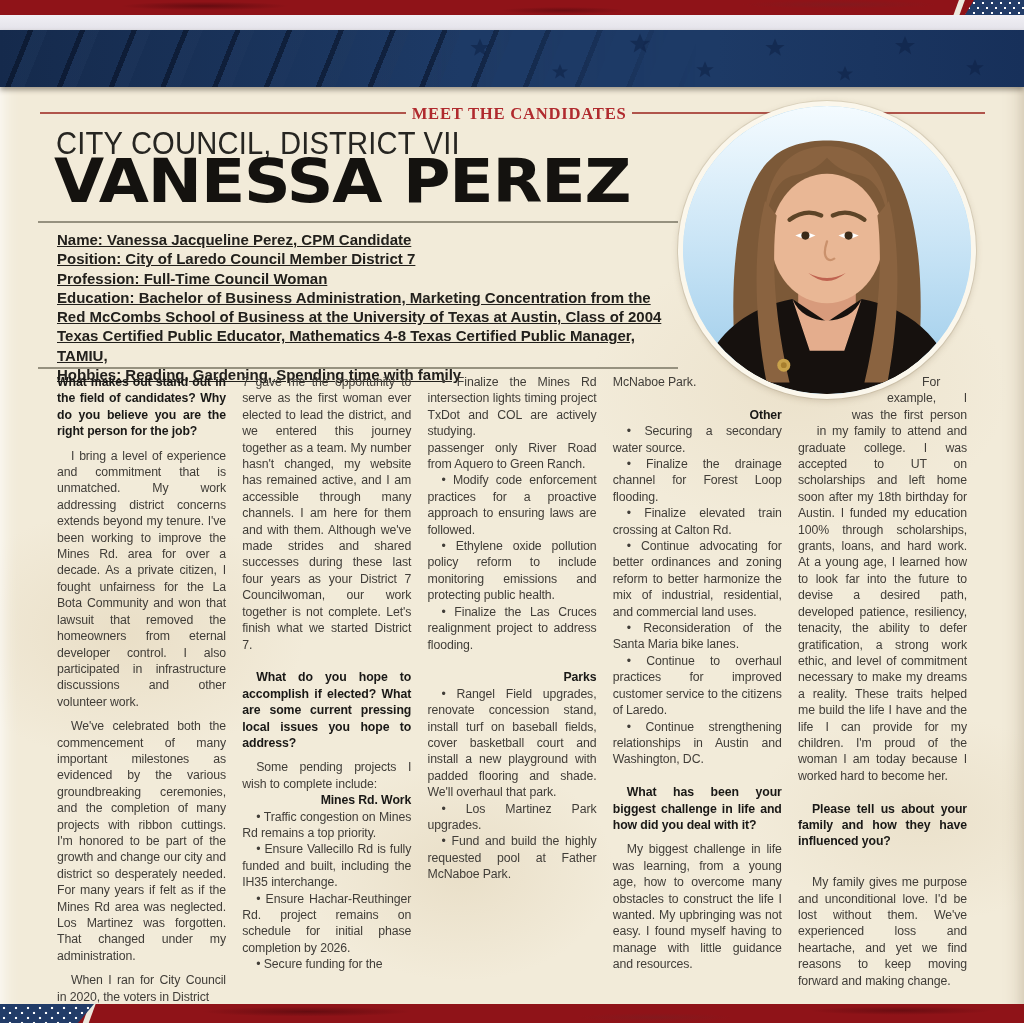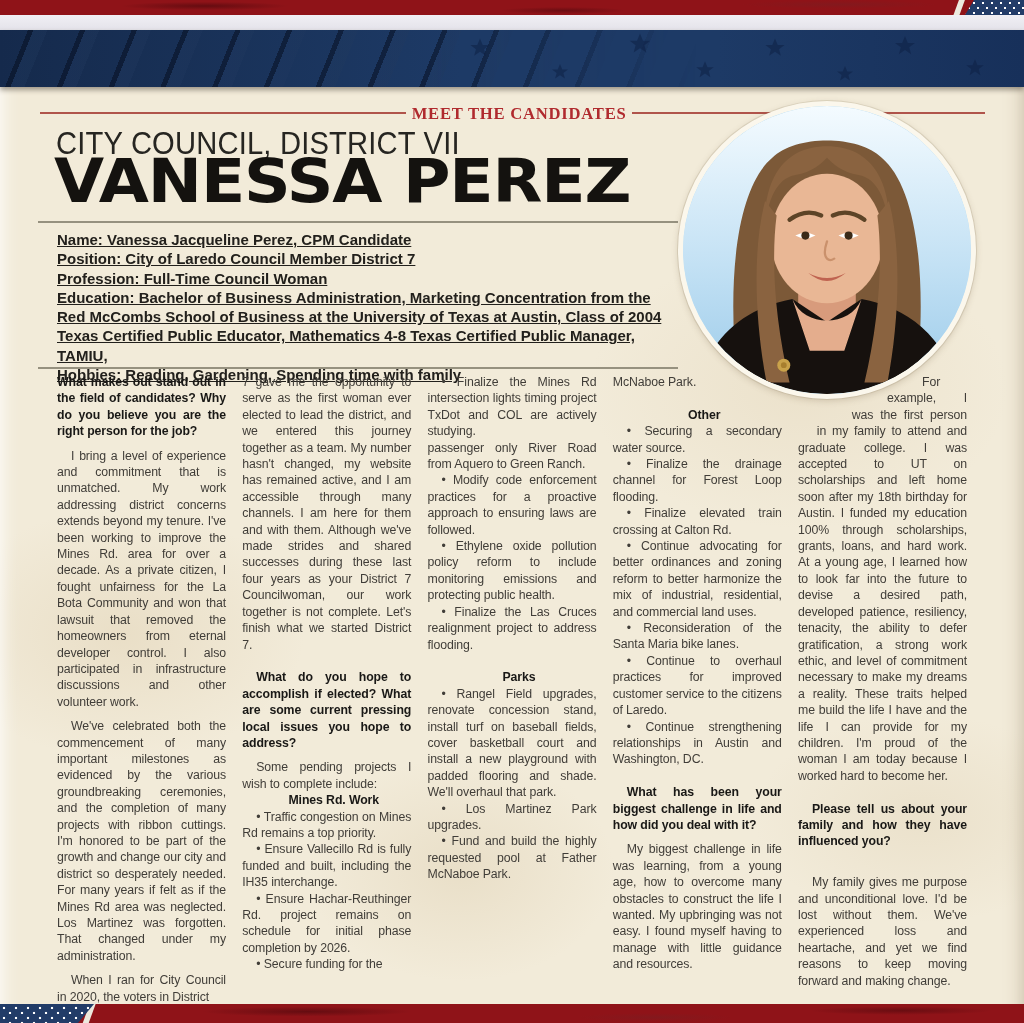--- a/index.html
+++ b/index.html
@@ -67,21 +67,21 @@
     overflow:hidden;z-index:5;background:#bfe0f4;}
   .photo svg{display:block;width:100%;height:100%;}
 
   
   .cols{position:absolute;top:374px;left:57px;width:910px;display:flex;justify-content:space-between;}
   .col{width:169px;font-size:12.3px;line-height:16.4px;text-align:justify;color:#403d38;letter-spacing:-.1px;}
   .blk{margin:0;}
   .blk.q,.blk.q0,.blk.sub{font-weight:bold;color:#191816;}
   .blk.q{text-indent:14px;}
   .blk.p{text-indent:14px;margin-top:8px;}
-  .blk.sub{text-indent:14px;text-align:center;}
+  .blk.sub{text-indent:14px;text-align:right;}
   .blk.b{text-indent:14px;}
   .blk.gap{height:16.4px;}
   .photo-spacer{float:left;width:124px;height:58px;shape-outside:polygon(0 0,124px 0,0 58px);}
 
   
   .bot-strip{position:absolute;bottom:0;left:0;width:1024px;height:19px;
     background:
       radial-gradient(ellipse 150px 7px at 30% 40%, rgba(50,4,8,.45), transparent 70%),
       radial-gradient(ellipse 110px 6px at 64% 70%, rgba(120,30,34,.5), transparent 70%),
       radial-gradient(ellipse 130px 6px at 88% 35%, rgba(50,4,8,.4), transparent 70%),

